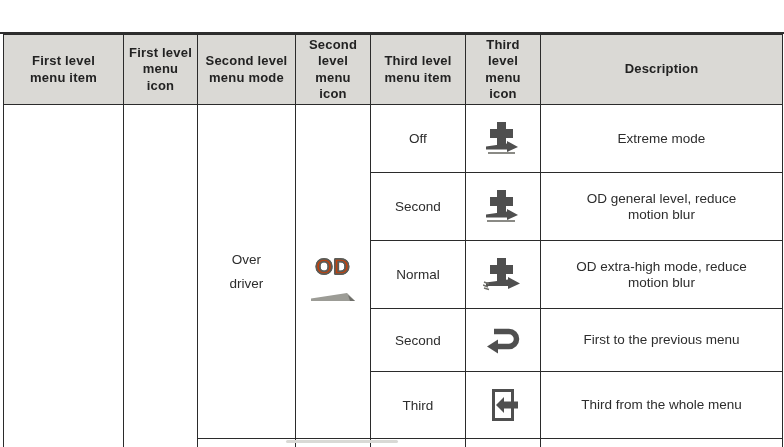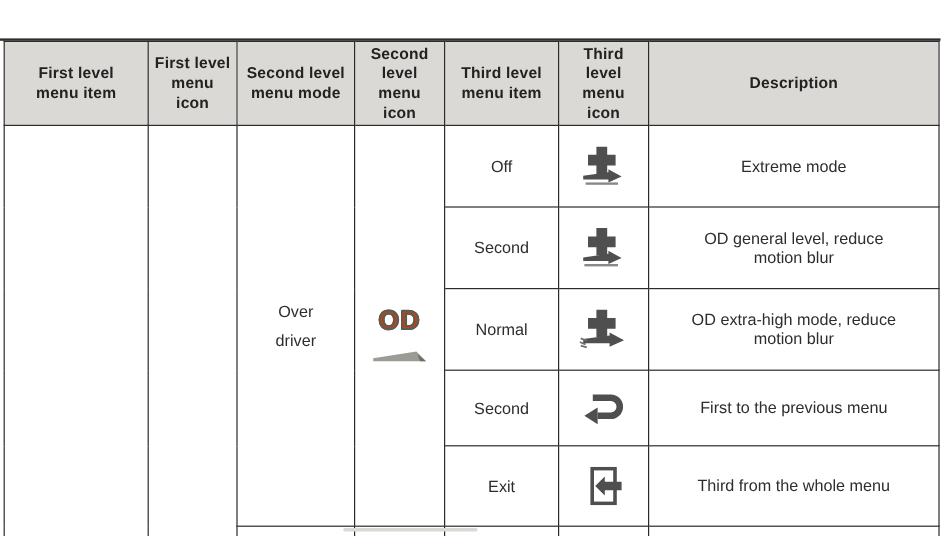--- a/index.html
+++ b/index.html
@@ -158,21 +158,21 @@
       <td class="icon-cell">
         <svg width="36" height="28" viewBox="0 0 36 28">
           <path d="M9 5.5 H24 A7.5 7.5 0 0 1 24 20.5 H13" fill="none" stroke="#4f4f4f" stroke-width="5.5"></path>
           <polygon points="13,13.5 2,20.5 13,27.5" fill="#4f4f4f"></polygon>
         </svg>
       </td>
       <td class="desc">First to the previous menu</td>
     </tr>
 
     <tr class="row">
-      <td>Exit</td>
+      <td>Third</td>
       <td class="icon-cell">
         <svg width="33" height="32" viewBox="0 0 33 32">
           <rect x="6.5" y="1.5" width="19" height="29" fill="none" stroke="#4f4f4f" stroke-width="3"></rect>
           <polygon points="9,16 17,8 17,12.5 31,12.5 31,19.5 17,19.5 17,24" fill="#4f4f4f"></polygon>
         </svg>
       </td>
       <td class="desc">Third from the whole menu</td>
     </tr>
 
     <tr class="row">

